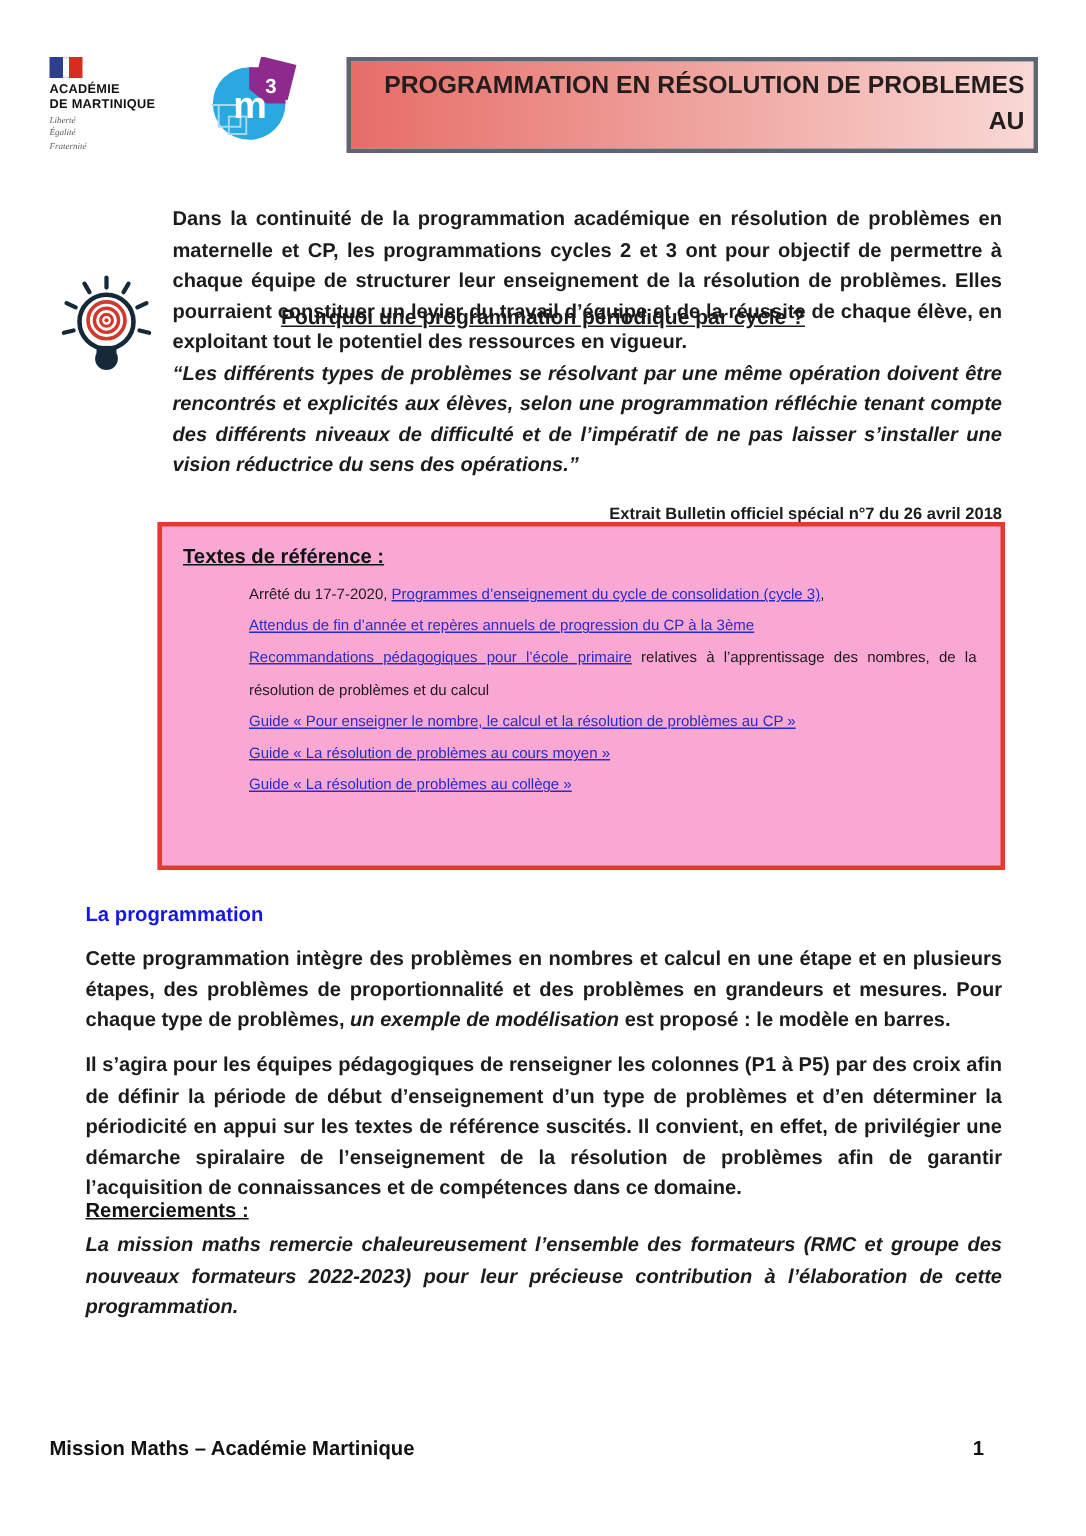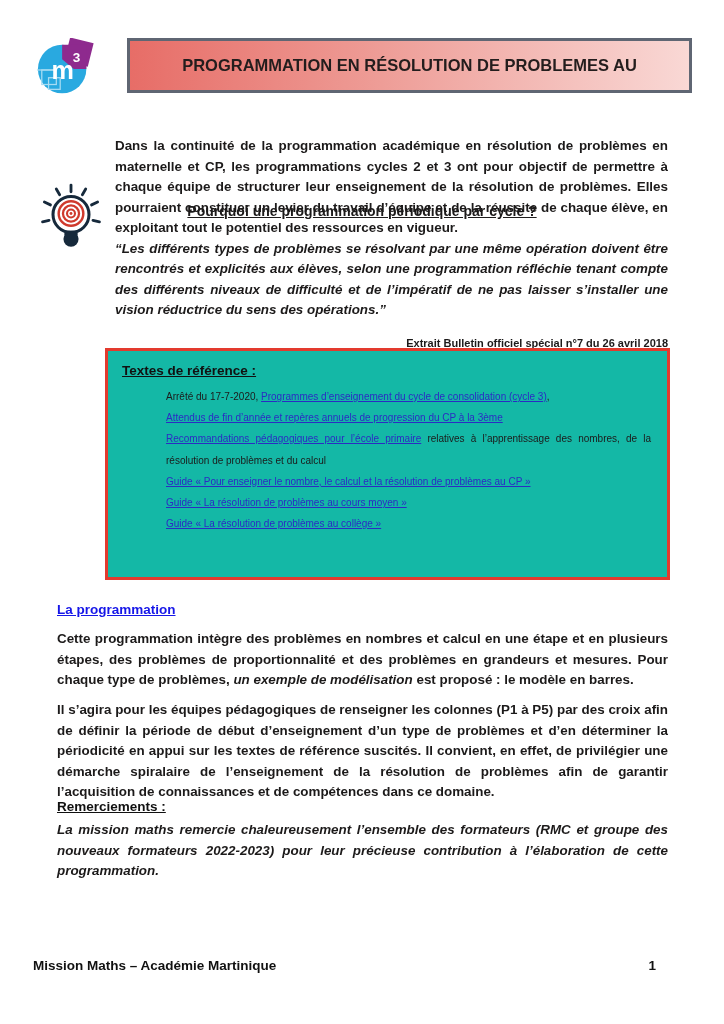--- a/index.html
+++ b/index.html
@@ -22,21 +22,21 @@
   .flag .w { width: 4px; background: #ffffff; border-top:1px solid #ddd; border-bottom:1px solid #ddd; }
   .flag .r { width: 9px; background: #d92b1f; }
   .academy-name { font-size: 8.5px; font-weight: bold; line-height: 1.2; letter-spacing: .2px; color:#111; }
   .motto { margin-top: 3px; font-family: "Liberation Serif", serif; font-style: italic; font-size: 6px; color: #5a5a5a; line-height: 1.35; }
   .m3-logo { flex: none; margin: 0 10px 0 2px; }
   .title-box {
     flex: 1; margin-left: 20px; min-height: 55px;
     border: 3px solid #5f6673;
     background: linear-gradient(90deg, #e76d67 0%, #ee9d97 45%, #f9d8d5 100%);
     display: flex; flex-direction: column; justify-content: center;
-    text-align: center; padding: 5px 6px;
+    text-align: right; padding: 5px 6px;
   }
   .title-line { font-size: 16.5px; font-weight: bold; color: #231d1d; line-height: 1.45; }
 
   
   .main-heading {
     margin-top: 100px; text-align: center;
     font-size: 14px; font-weight: bold; text-decoration: underline;
   }
   .main-heading-abs { position:absolute; top:103px; left:0; right:0; }
 
@@ -44,32 +44,32 @@
   .intro { position: absolute; top: 136px; left: 35px; right: 56px; display: flex; }
   .intro-icon { width: 74px; flex: none; padding-top: 44px; }
   .intro-text { flex: 1; margin-left: 6px; }
   p.body { font-size: 13.4px; font-weight: bold; text-align: justify; line-height: 1.53; }
   p.quote { font-style: italic; }
   .attribution { text-align: right; font-size: 11px; font-weight: bold; margin-top: 16px; }
 
   
   .ref-box {
     position: absolute; top: 348px; left: 105px; width: 565px; height: 232px;
-    border: 3px solid #e33a2e; background: #14b8a6;
+    border: 3px solid #e33a2e; background: #f9a8d4;
     padding: 12px 16px 14px 14px;
   }
   .ref-title { font-size: 13.5px; font-weight: bold; text-decoration: underline; color:#111; }
   .ref-content { margin: 8px 0 0 44px; font-size: 10px; line-height: 2.12; }
   .ref-content p { text-align: justify; }
   a.ref-link { color: #2b2bc4; text-decoration: underline; cursor: pointer; }
 
   
   .sec-heading-blue {
     position: absolute; top: 602px; left: 57px;
-    color: #1616e8; font-weight: bold; font-size: 13.5px; text-decoration: underline;
+    color: #1616e8; font-weight: bold; font-size: 13.5px; 
   }
   .para1 { position: absolute; top: 629px; left: 57px; right: 56px; }
   .para2 { position: absolute; top: 700px; left: 57px; right: 56px; }
   .emph { font-style: italic; }
 
   
   .remerciements-heading {
     position: absolute; top: 799px; left: 57px;
     font-size: 13.5px; font-weight: bold; text-decoration: underline; color:#111;
   }
@@ -82,20 +82,36 @@
     font-size: 13.5px; font-weight: bold; color:#111;
   }
 </style>
 </head>
 <body>
 
 <div class="page">
 
   <div class="header">
 
+    <div class="academy-logo">
+      <div class="flag">
+        <div class="b"></div>
+          <div class="w"></div>
+          <div class="r"></div>
+      </div>
+      <div class="academy-name">
+        <div>ACADÉMIE</div>
+        <div>DE MARTINIQUE</div>
+      </div>
+      <div class="motto">
+        <div>Liberté</div>
+        <div>Égalité</div>
+        <div>Fraternité</div>
+      </div>
+    </div>
 
     <div class="m3-logo">
       <svg width="62" height="62" viewBox="0 0 64 64">
         <rect x="33" y="2" width="25" height="25" fill="#8e2a8e" transform="rotate(14 45 14)"></rect>
         <circle cx="28" cy="32" r="25" fill="#29a9e0"></circle>
         <polygon points="28,7 53,7 53,32 40,32 28,22" fill="#8e2a8e"></polygon>
         <rect x="7" y="33" width="15" height="15" fill="none" stroke="#a8dcf2" stroke-width="1.3"></rect>
         <rect x="14" y="41" width="12" height="12" fill="none" stroke="#a8dcf2" stroke-width="1.3"></rect>
         <line x1="2" y1="33" x2="22" y2="33" stroke="#a8dcf2" stroke-width="1.3"></line>
         <text x="17" y="42" font-size="26" font-weight="bold" fill="#ffffff" font-family="Liberation Sans, sans-serif">m</text>

